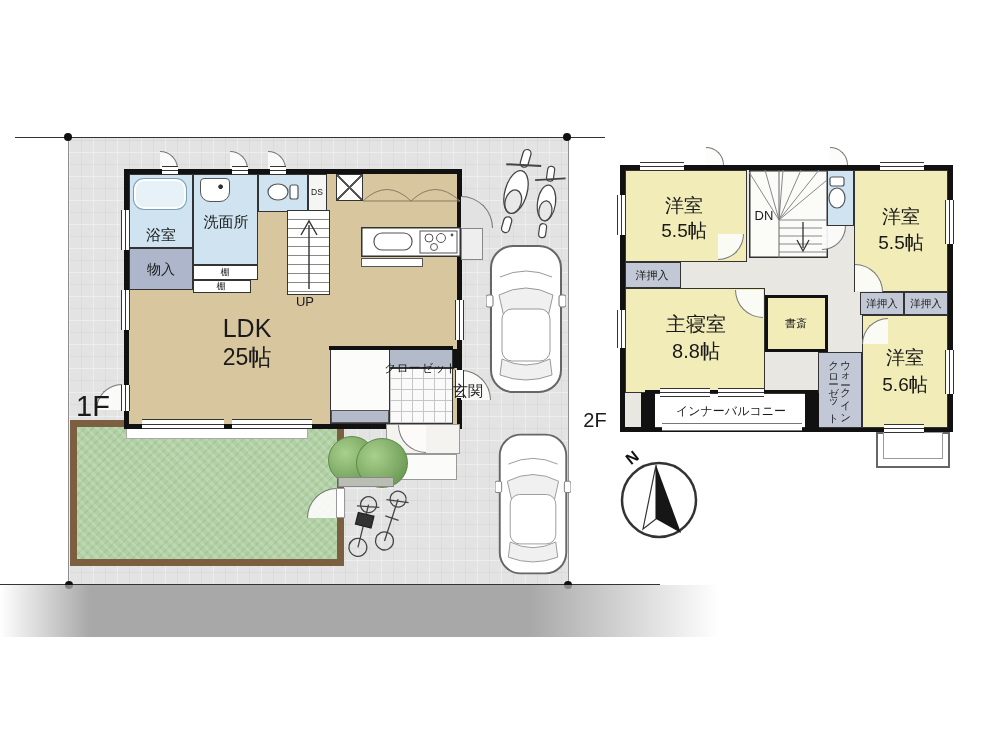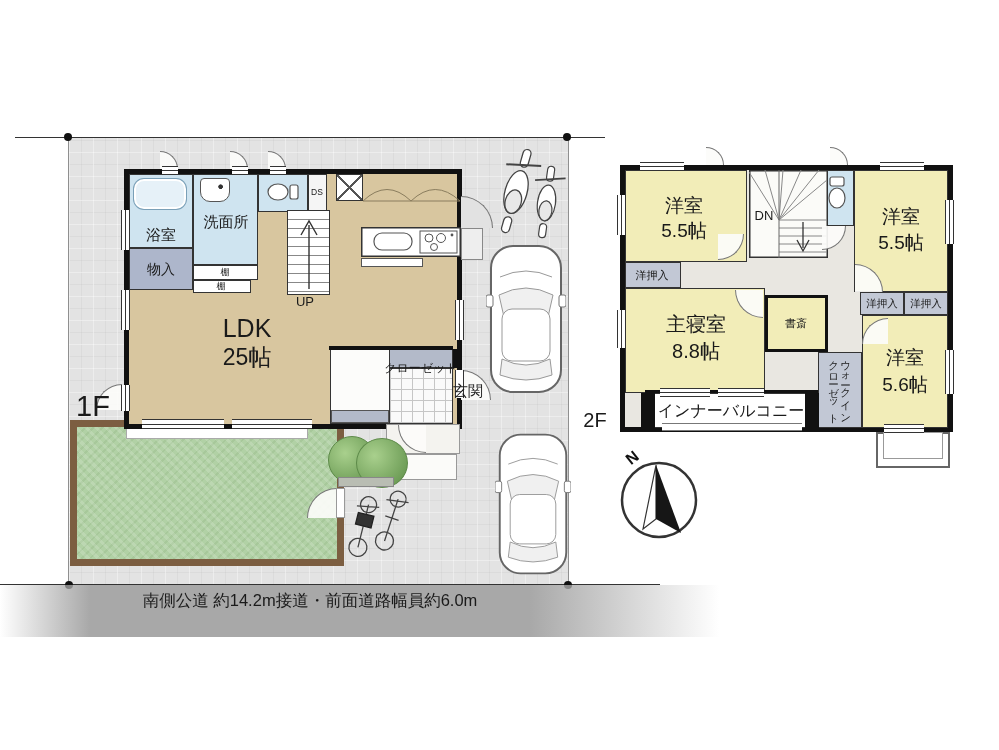--- a/index.html
+++ b/index.html
@@ -45,21 +45,20 @@
   <div class="site"></div>
 
   <div class="abs" style="left:15px;top:136.5px;width:590px;height:0;border-top:1.5px solid #333;"></div>
   <div class="abs" style="left:0;top:583.5px;width:660px;height:0;border-top:1.5px solid #333;"></div>
   <div class="dot" style="left:68px;top:137px;"></div>
   <div class="dot" style="left:567px;top:137px;"></div>
   <div class="dot" style="left:69px;top:585px;"></div>
   <div class="dot" style="left:568px;top:585px;"></div>
 
   <div class="road"></div>
-  <div class="lbl" style="left:310px;top:600px;font-size:16.5px;">南側公道 約14.2m接道・前面道路幅員約6.0m</div>
 
   <div class="abs" style="left:70px;top:420px;width:274px;height:146px;border:7px solid #7c5e41;background-color:#b1d1a5;background-image:repeating-linear-gradient(45deg,rgba(255,255,255,.14) 0 3px,transparent 3px 7px),repeating-linear-gradient(-45deg,rgba(80,120,60,.10) 0 2px,transparent 2px 6px);"></div>
   <div class="arc" style="left:307px;top:488px;width:30px;height:30px;border-radius:100% 0 0 0;border-right:none;border-bottom:none;"></div>
   <div class="abs" style="left:336px;top:488px;width:9px;height:30px;background:#fff;border:1px solid #999;box-sizing:border-box;"></div>
 
   <div class="abs" style="left:126px;top:419px;width:182px;height:20px;background:#fff;border:1px solid #aaa;"></div>
 
   <div class="b1"></div>
 
   <div class="room" style="left:129px;top:174px;width:64px;height:74px;background:#cfe4f0;"></div>
@@ -263,21 +262,21 @@
   <div class="lbl" style="left:901px;top:242px;font-size:19px;">5.5帖</div>
   <div class="lbl" style="left:652px;top:275px;font-size:11px;">洋押入</div>
   <div class="lbl" style="left:696px;top:324px;font-size:20px;">主寝室</div>
   <div class="lbl" style="left:696px;top:351px;font-size:20px;">8.8帖</div>
   <div class="lbl" style="left:796px;top:323px;font-size:11px;">書斎</div>
   <div class="lbl" style="left:882px;top:303px;font-size:10.5px;">洋押入</div>
   <div class="lbl" style="left:926px;top:303px;font-size:10.5px;">洋押入</div>
   <div class="lbl vtext" style="left:840px;top:390px;font-size:10.5px;height:74px;white-space:normal;">ウォークインクローゼット</div>
   <div class="lbl" style="left:905px;top:357px;font-size:19px;">洋室</div>
   <div class="lbl" style="left:905px;top:384px;font-size:19px;">5.6帖</div>
-  <div class="lbl" style="left:731px;top:411px;font-size:16px;">インナーバルコニー</div>
+  <div class="lbl" style="left:731px;top:411px;font-size:12px;">インナーバルコニー</div>
   <div class="lbl" style="left:595px;top:412px;font-size:20px;margin-top:8px;">2F</div>
 
   <svg class="abs" style="left:612px;top:443px;" width="92" height="100" viewBox="0 0 92 100">
     <circle cx="47" cy="57" r="37" fill="none" stroke="#333" stroke-width="2.5"></circle>
     <polygon points="44,22 31,86 44,76" fill="#fff" stroke="#333" stroke-width="1.2"></polygon>
     <polygon points="44,22 44,76 69,90" fill="#161616"></polygon>
     <text x="14" y="20" font-size="16" font-weight="bold" fill="#111" transform="rotate(-38 20 14)" font-family="Liberation Sans, sans-serif">N</text>
   </svg>
 
 </div>

